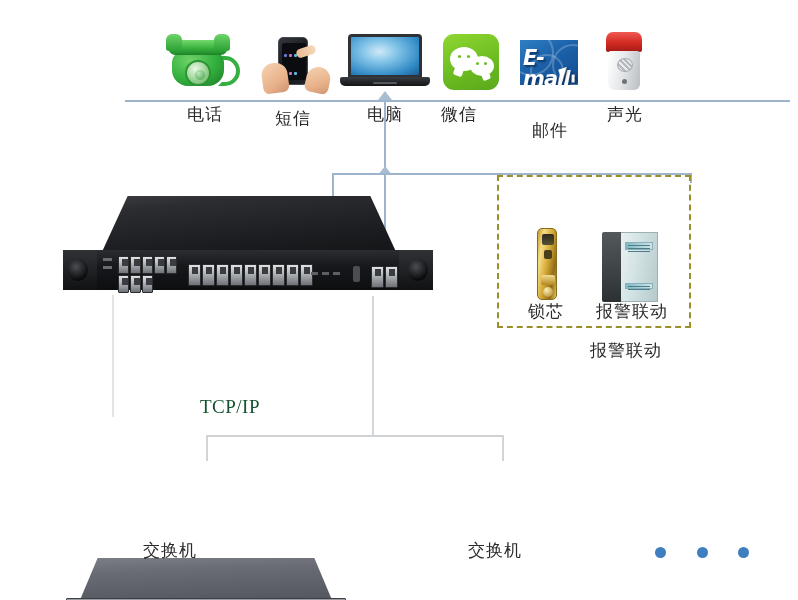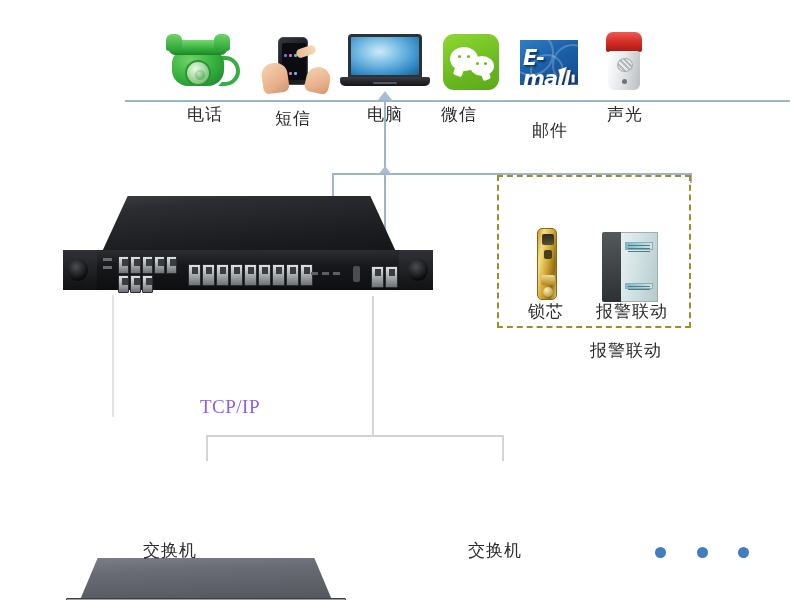--- a/index.html
+++ b/index.html
@@ -25,21 +25,21 @@
     font-weight: 500;
     letter-spacing: 1px;
     text-align: center;
     white-space: nowrap;
     line-height: 1;
   }
   .cn-label.big { font-size: 19px; font-weight: 700; letter-spacing: 2px; }
   .tcpip {
     font-family: "Liberation Serif", "DejaVu Serif", serif;
     font-size: 19px;
-    color: #8b5cf6;
+    color: #14532d;
     white-space: nowrap;
     letter-spacing: .5px;
   }
 
   
   .hline { background: #9db4cc; height: 2px; }
   .vline { background: #9db4cc; width: 2px; }
   .hline-grey { background: #cfd3d6; height: 2px; }
   .vline-grey { background: #d2d6d9; width: 2px; }
   .vline-faint { background: #e2e4e6; width: 2px; }

